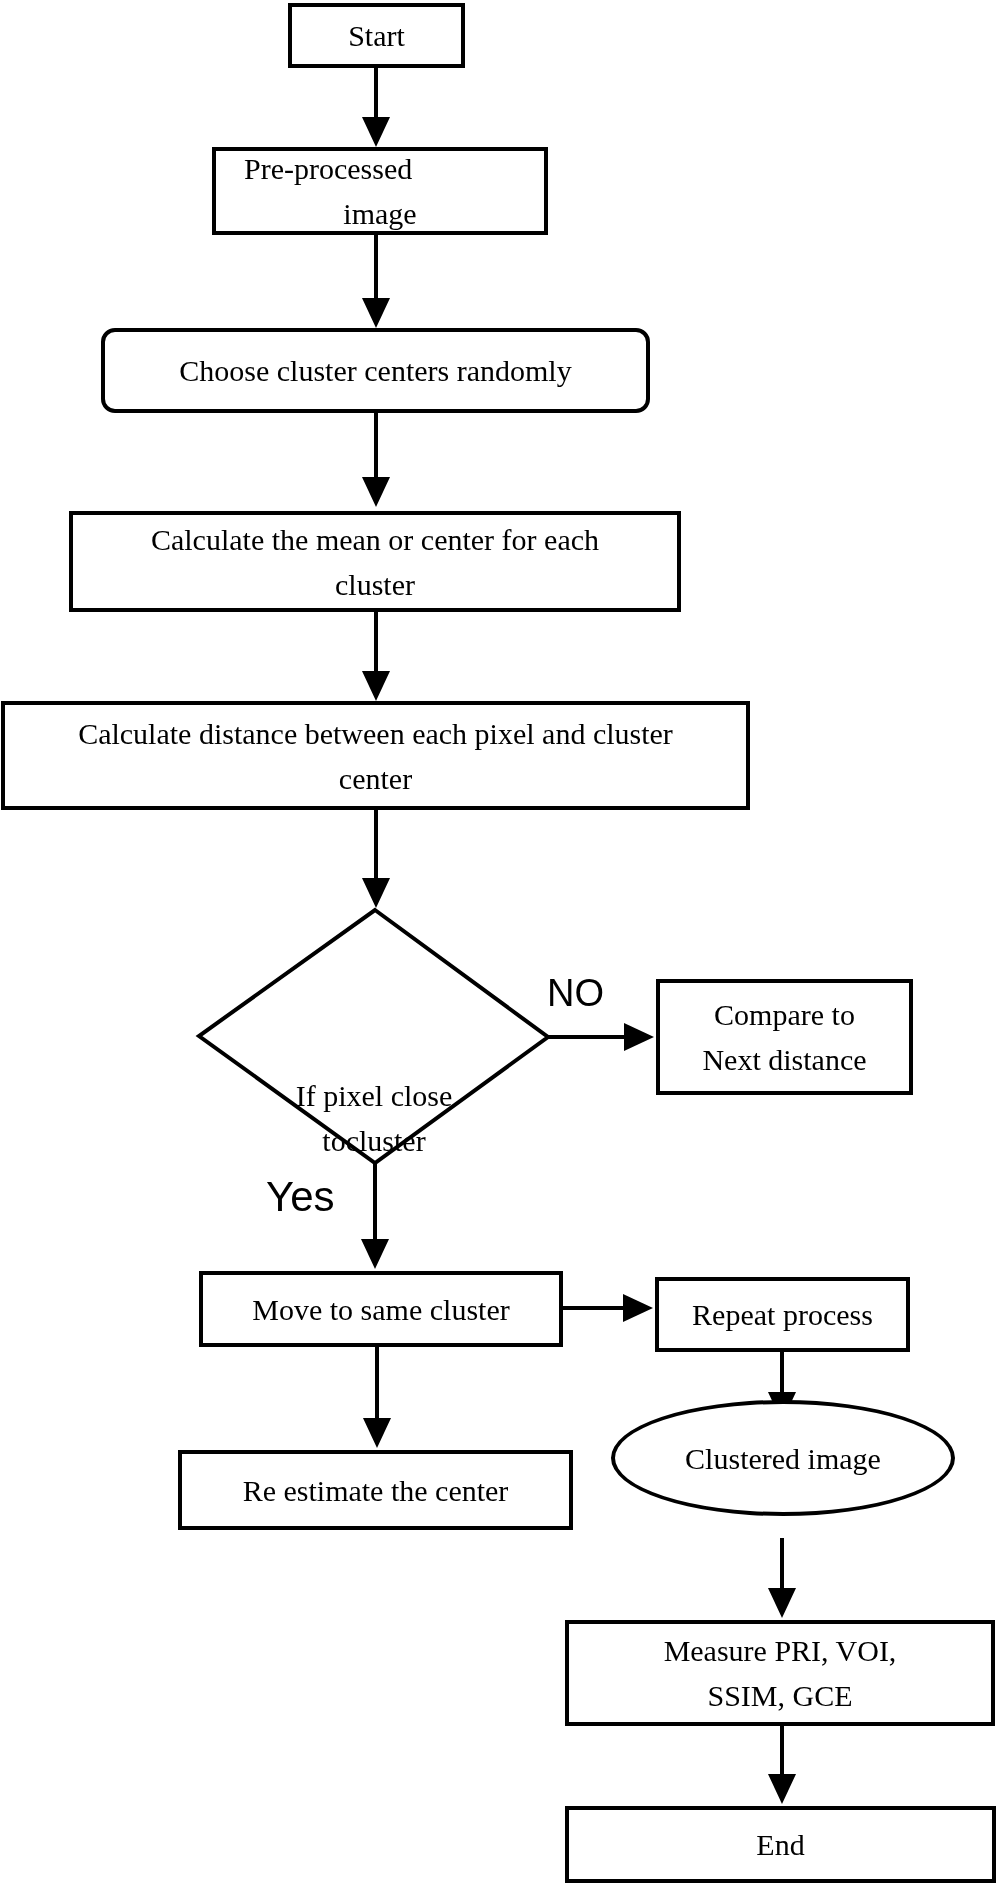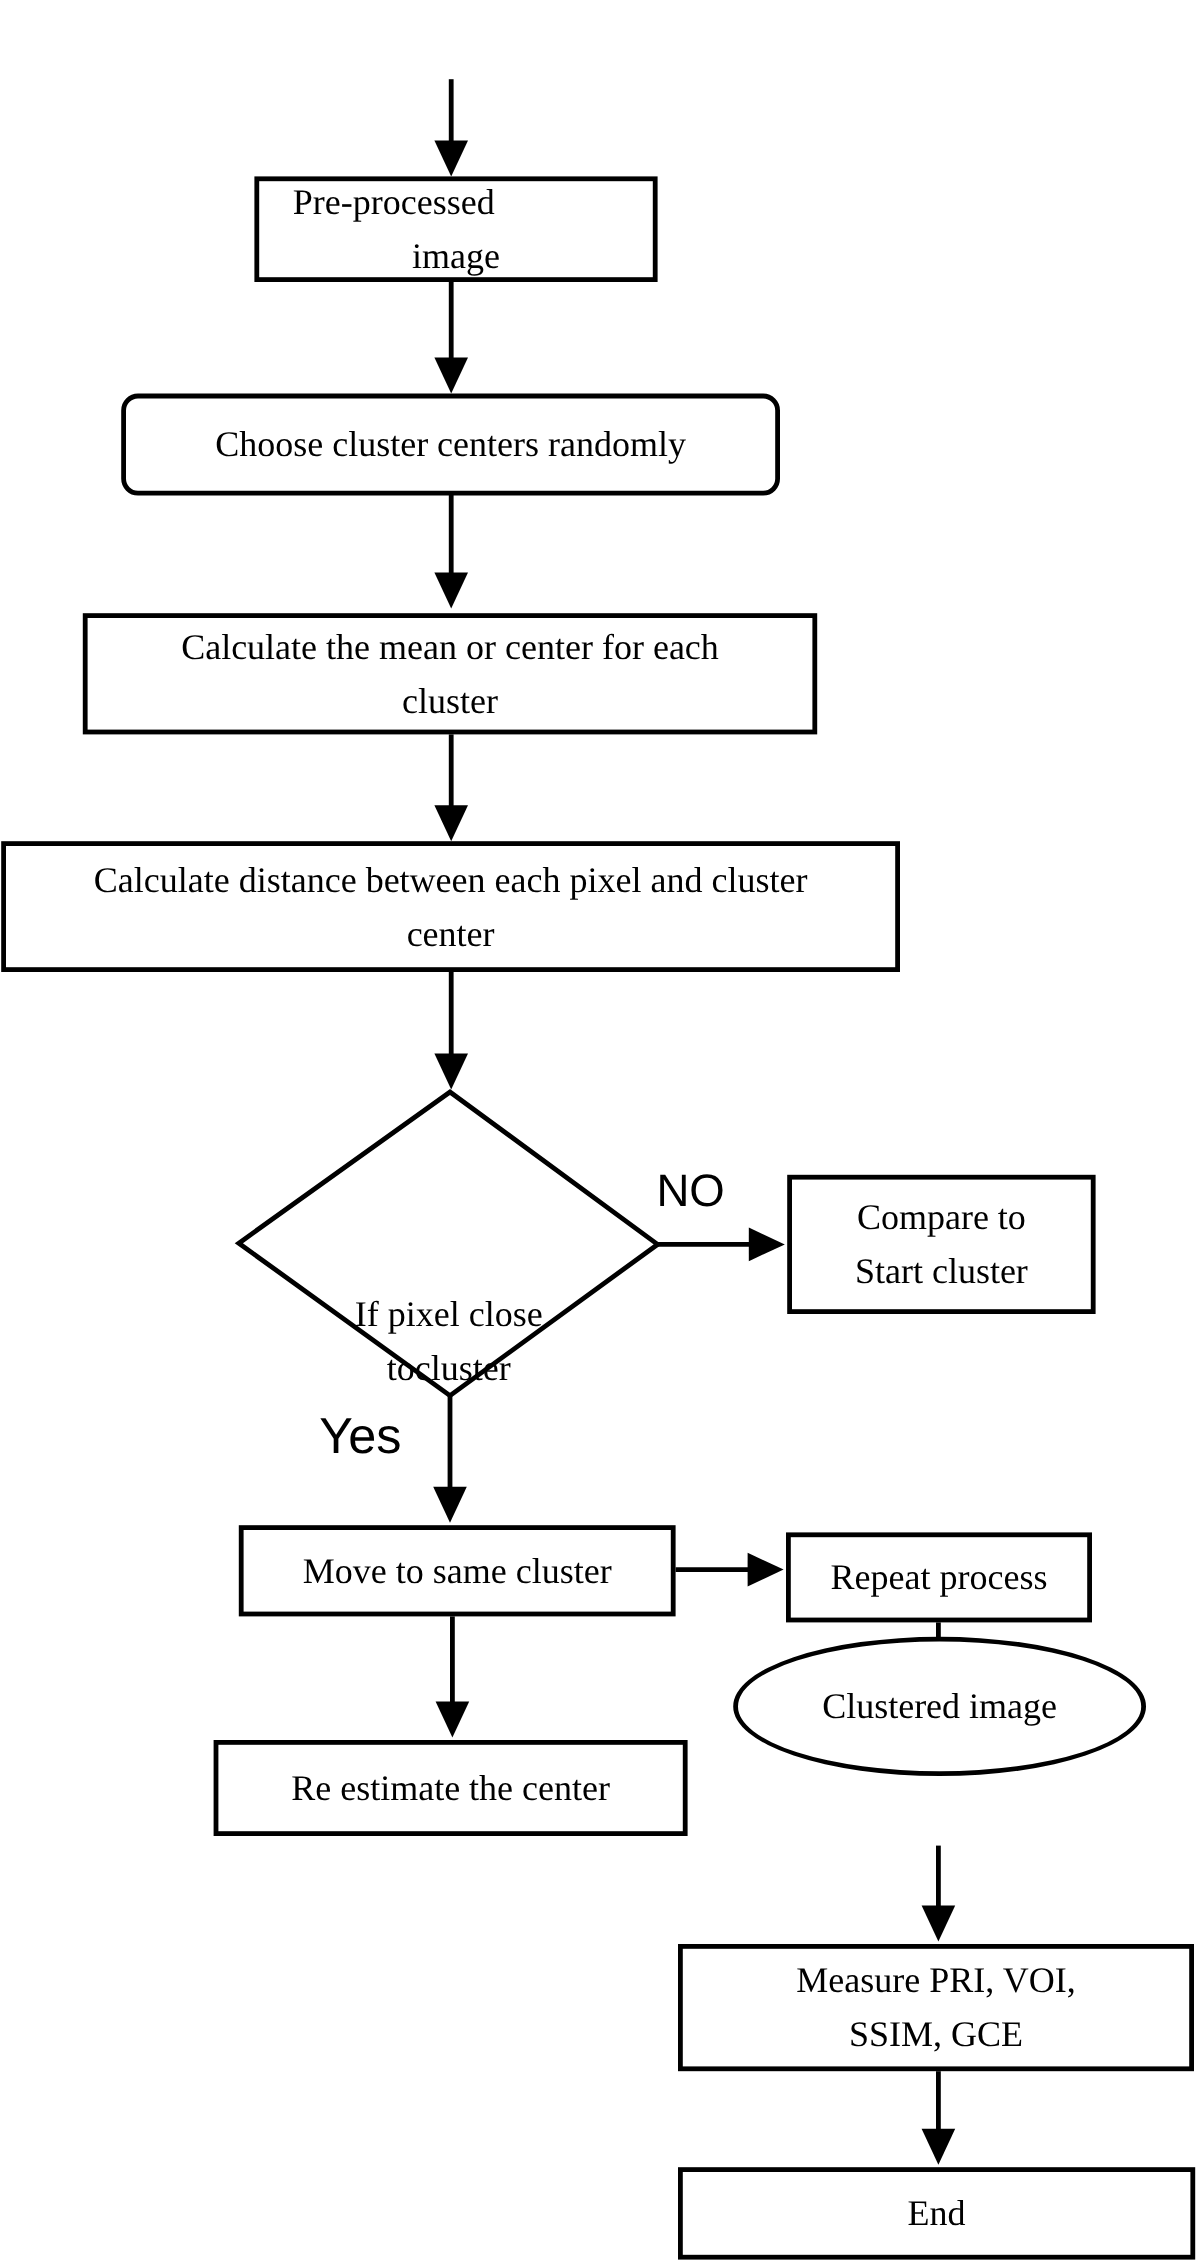--- a/index.html
+++ b/index.html
@@ -123,20 +123,23 @@
         <polygon points="768,1588 796,1588 782,1618" stroke="none"></polygon>
       </g>
 
       <g>
         <line x1="782" y1="1724" x2="782" y2="1780"></line>
         <polygon points="768,1774 796,1774 782,1804" stroke="none"></polygon>
       </g>
     </g>
   </svg>
 
+  <div class="node" style="left:288px; top:3px; width:177px; height:65px;">
+    <div class="line">Start</div>
+  </div>
 
   <div class="node node-preprocessed" style="left:212px; top:147px; width:336px; height:88px;">
     <div class="line">Pre-processed</div>
     <div class="line">image</div>
   </div>
 
   <div class="node" style="left:101px; top:328px; width:549px; height:85px;border-radius:14px;">
     <div class="line">Choose cluster centers randomly</div>
   </div>
 
@@ -154,40 +157,40 @@
     <div class="line">If pixel close</div>
     <div class="line">tocluster</div>
   </div>
 
   <div class="edge-label edge-label-no" style="left:547px; top:972px; width:78px;">
     <span>NO</span>
   </div>
 
   <div class="node" style="left:656px; top:979px; width:257px; height:116px;">
     <div class="line">Compare to</div>
-    <div class="line">Start cluster</div>
+    <div class="line">Next distance</div>
   </div>
 
   <div class="edge-label edge-label-yes" style="left:266px; top:1173px; width:90px;">
     <span>Yes</span>
   </div>
 
   <div class="node" style="left:199px; top:1271px; width:364px; height:76px;">
     <div class="line">Move to same cluster</div>
   </div>
 
   <div class="node" style="left:655px; top:1277px; width:255px; height:75px;">
     <div class="line">Repeat process</div>
   </div>
 
   <div class="node" style="left:178px; top:1450px; width:395px; height:80px;">
     <div class="line">Re estimate the center</div>
   </div>
 
-  <div class="node ellipse-node" style="left:611px; top:1364px; width:344px; height:116px;">
+  <div class="node ellipse-node" style="left:611px; top:1400px; width:344px; height:116px;">
     <div class="line">Clustered image</div>
   </div>
 
   <div class="node" style="left:565px; top:1620px; width:430px; height:106px;">
     <div class="line">Measure PRI, VOI,</div>
     <div class="line">SSIM, GCE</div>
   </div>
 
   <div class="node" style="left:565px; top:1806px; width:431px; height:77px;">
     <div class="line">End</div>

